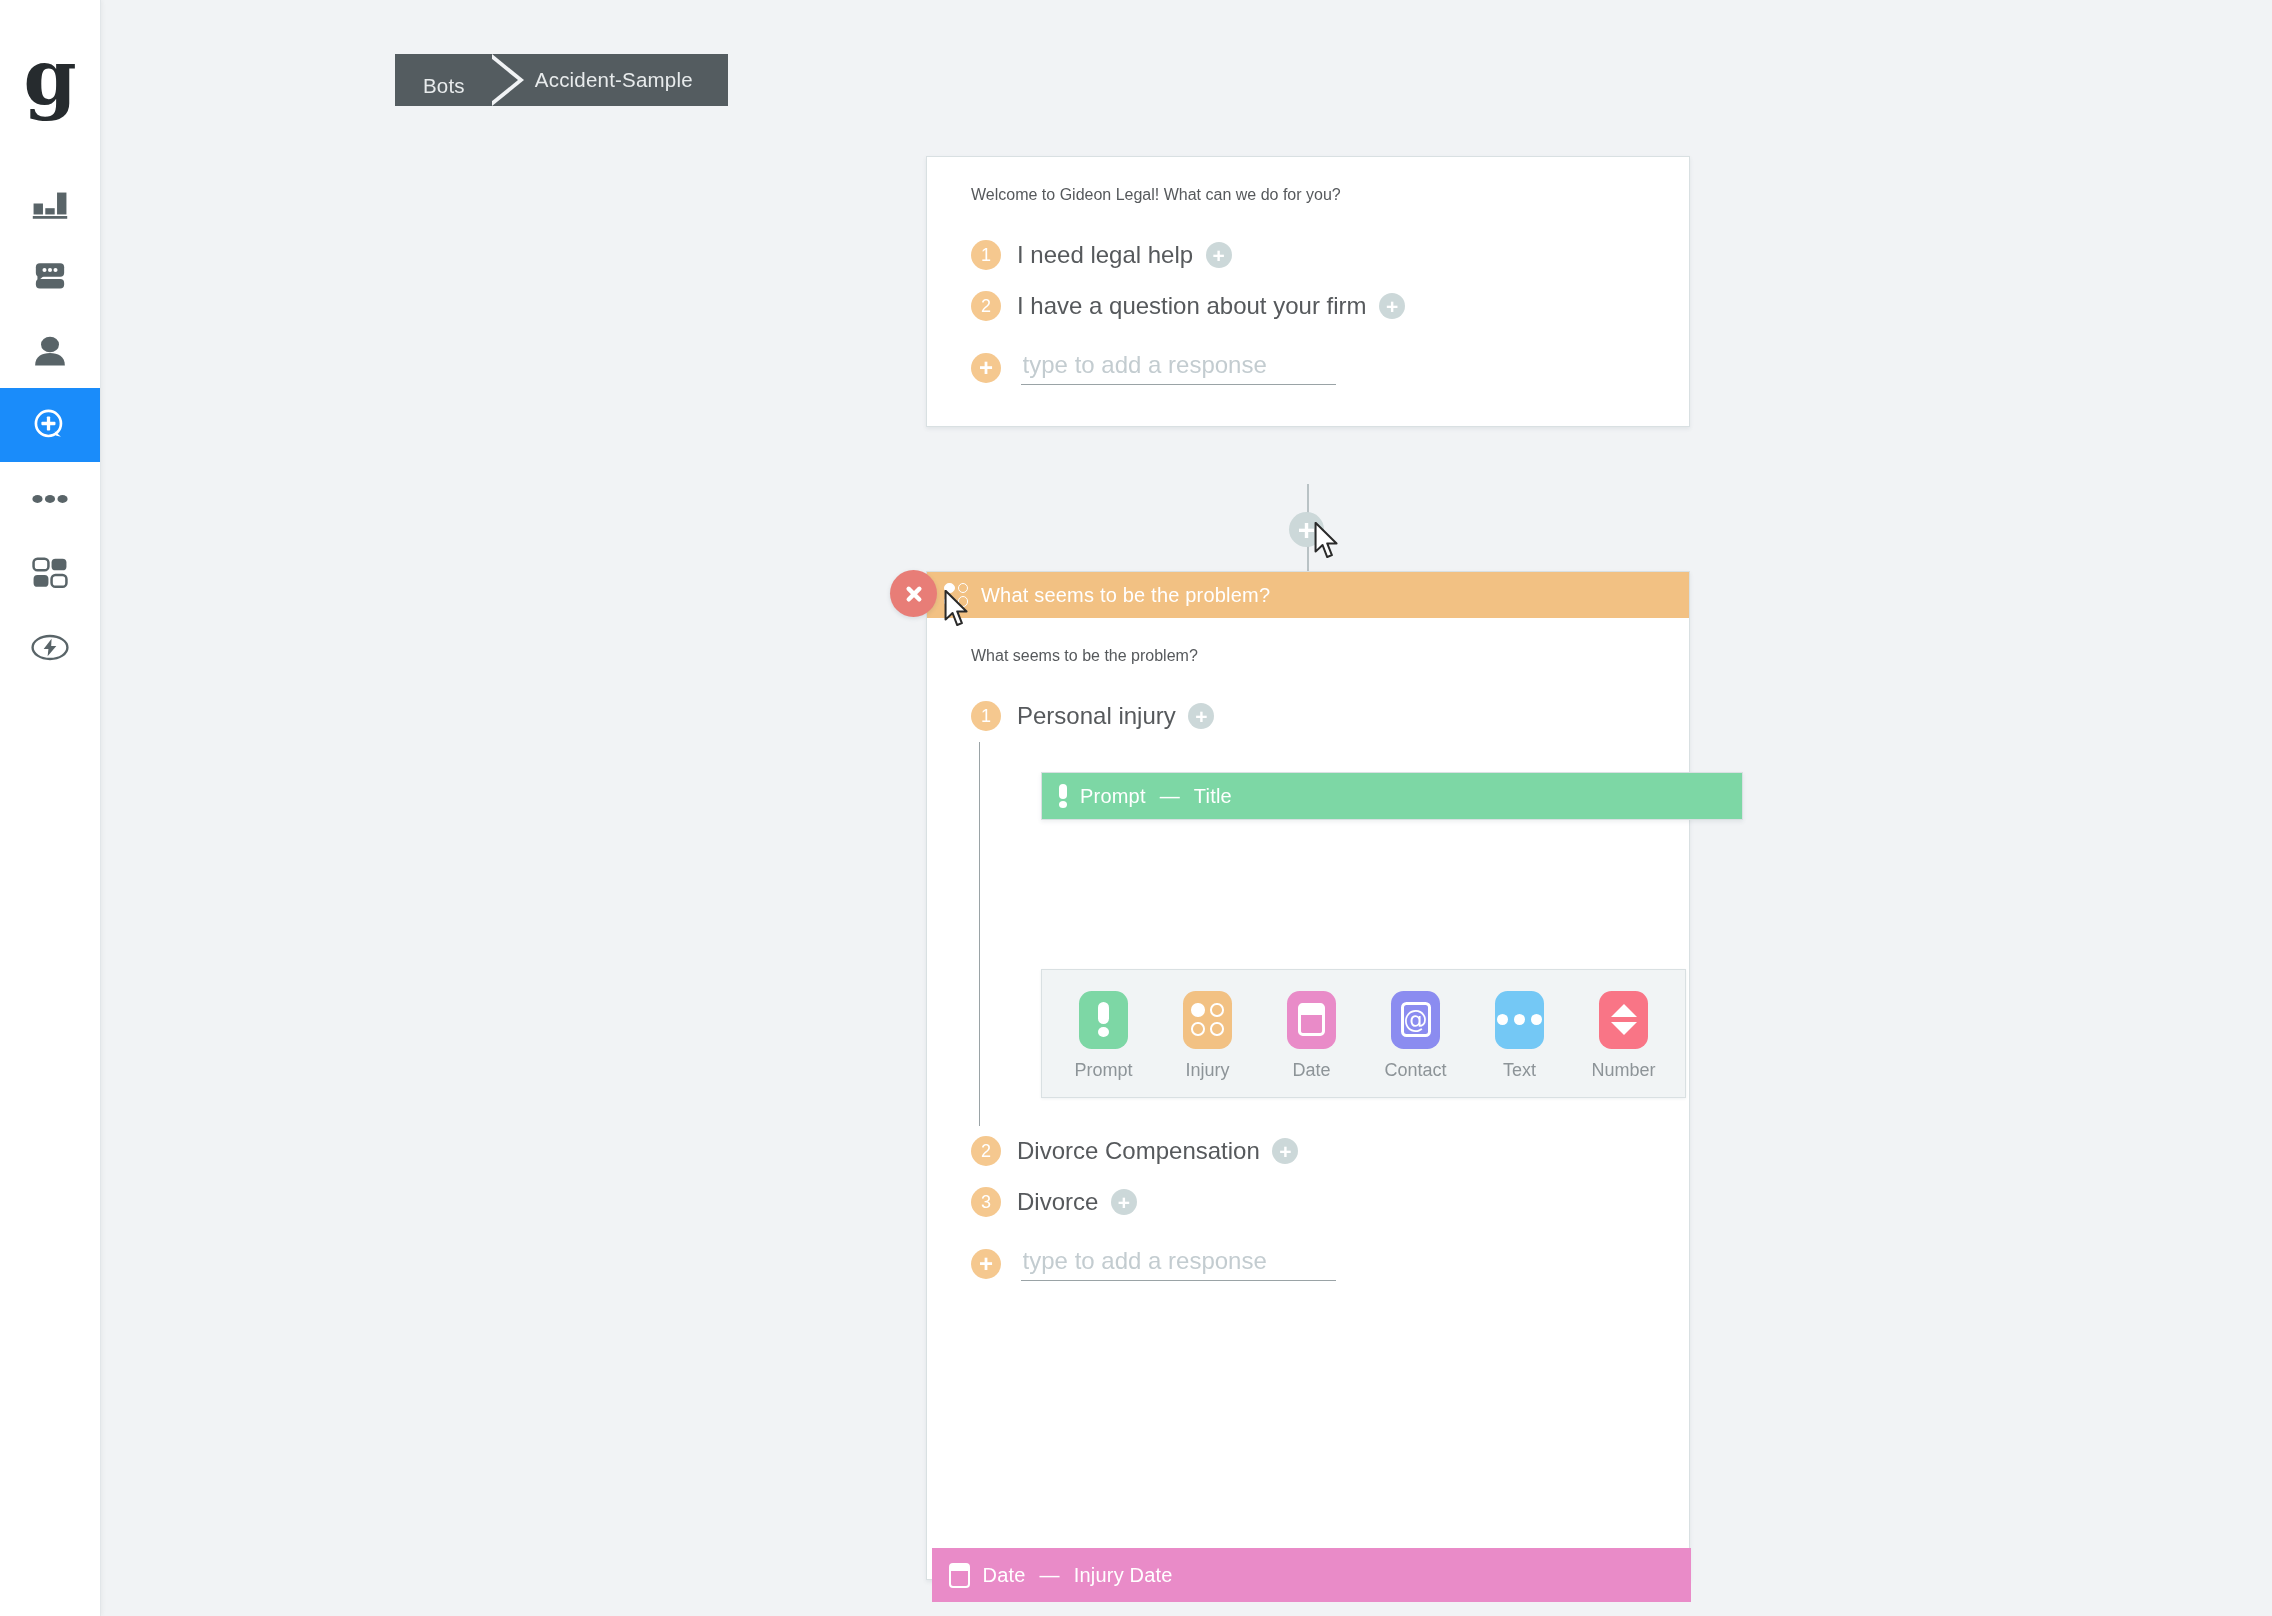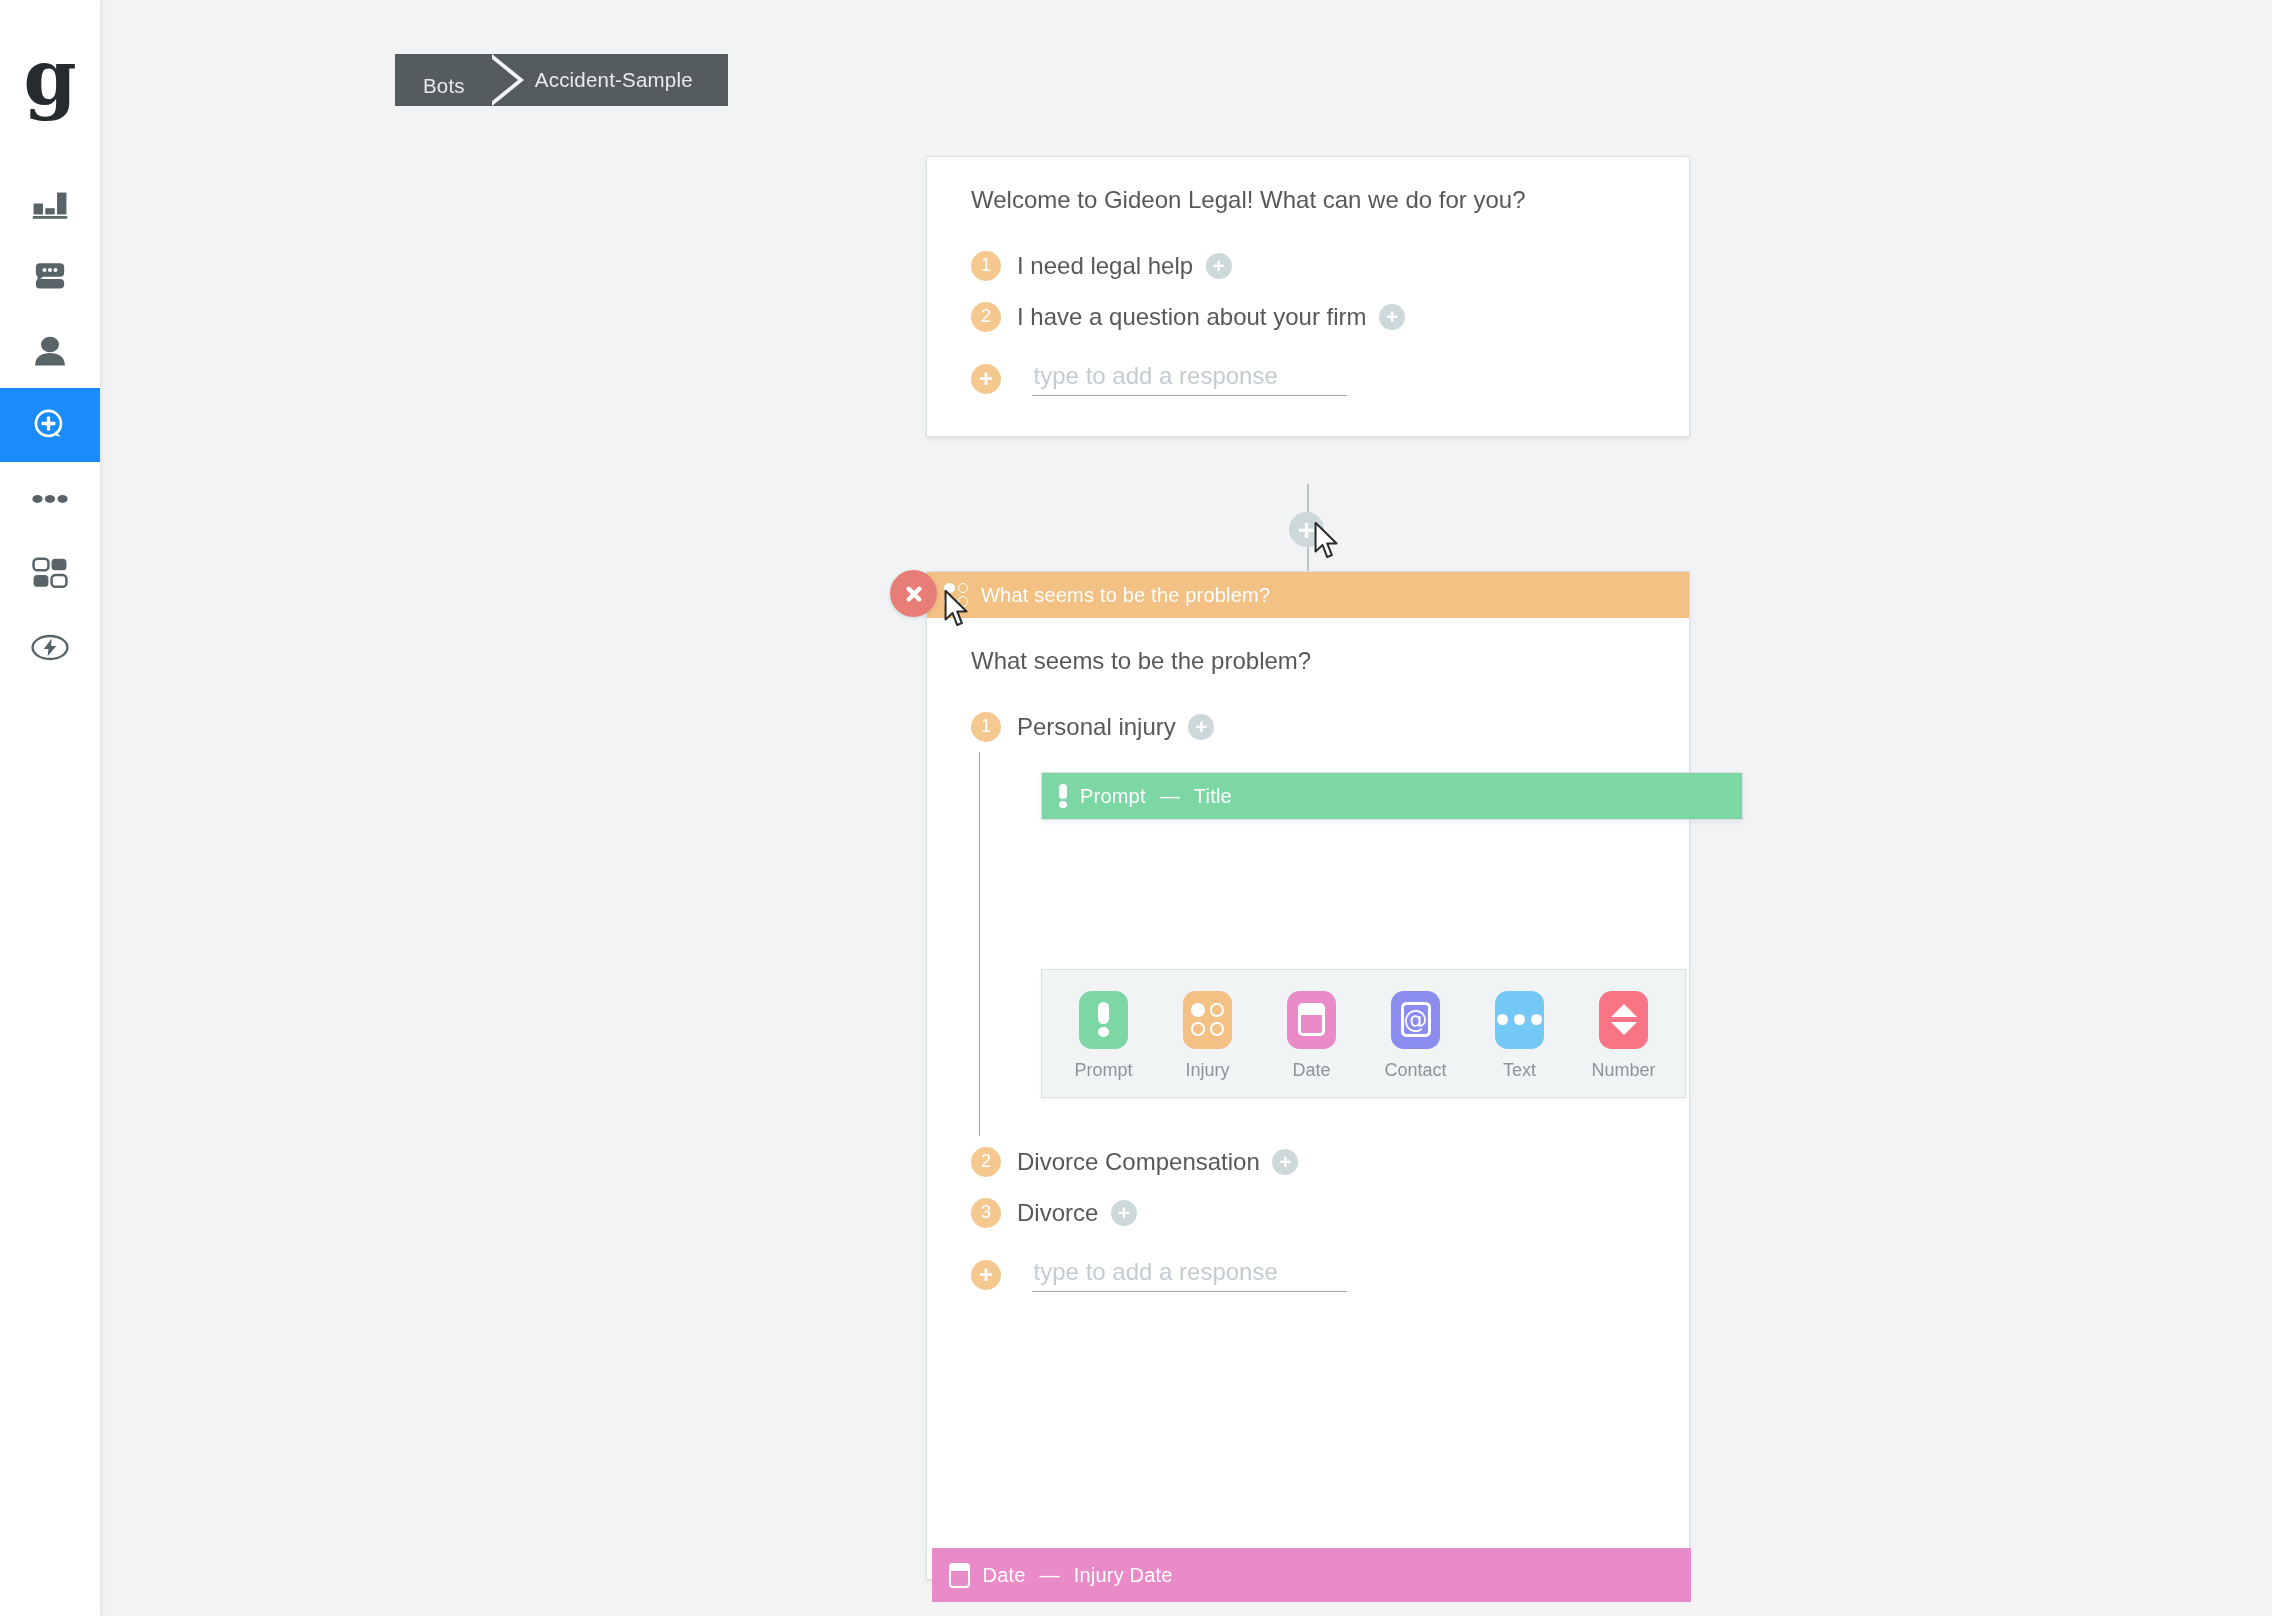--- a/index.html
+++ b/index.html
@@ -129,21 +129,21 @@
   }
 
   .icon-datebox {
     width: 20.5px; height: 25px;
     border: 2.4px solid #ffffff; border-radius: 4px;
     background: linear-gradient(#ffffff 0 30%, transparent 30% 100%);
   }
 
   .card-body { padding: 27px 30px 32px 44px; }
   .card-question {
-    font-size: 24px; color: #56595c; line-height: 1.35;
+    font-size: 16px; color: #56595c; line-height: 1.35;
     margin-bottom: 24px;
   }
 
   .opt-row {
     display: flex; align-items: center;
     height: 51px;
   }
   .opt-badge {
     width: 30px; height: 30px; border-radius: 50%;
     background: #f5c88f; color: #ffffff;
@@ -159,21 +159,21 @@
   }
   .opt-add {
     width: 26px; height: 26px; border-radius: 50%;
     background: #ccd8d9; color: #ffffff;
     margin-left: 12.6px;
     display: flex; align-items: center; justify-content: center;
     font-size: 21px; font-weight: bold; line-height: 1;
     cursor: pointer; flex: 0 0 26px;
   }
   .opt-input {
-    margin-left: 31px;
+    margin-left: 20px;
     min-width: 268px;
     border: none; border-bottom: 1.6px solid #9aa3a6;
     background: transparent;
     font-family: "Liberation Sans", sans-serif;
     font-size: 24px; color: #aeb8bb;
     padding: 0 3.2px 4.7px 1.6px;
     outline: none;
   }
   .opt-input::placeholder { color: #c3ccd0; }
 

